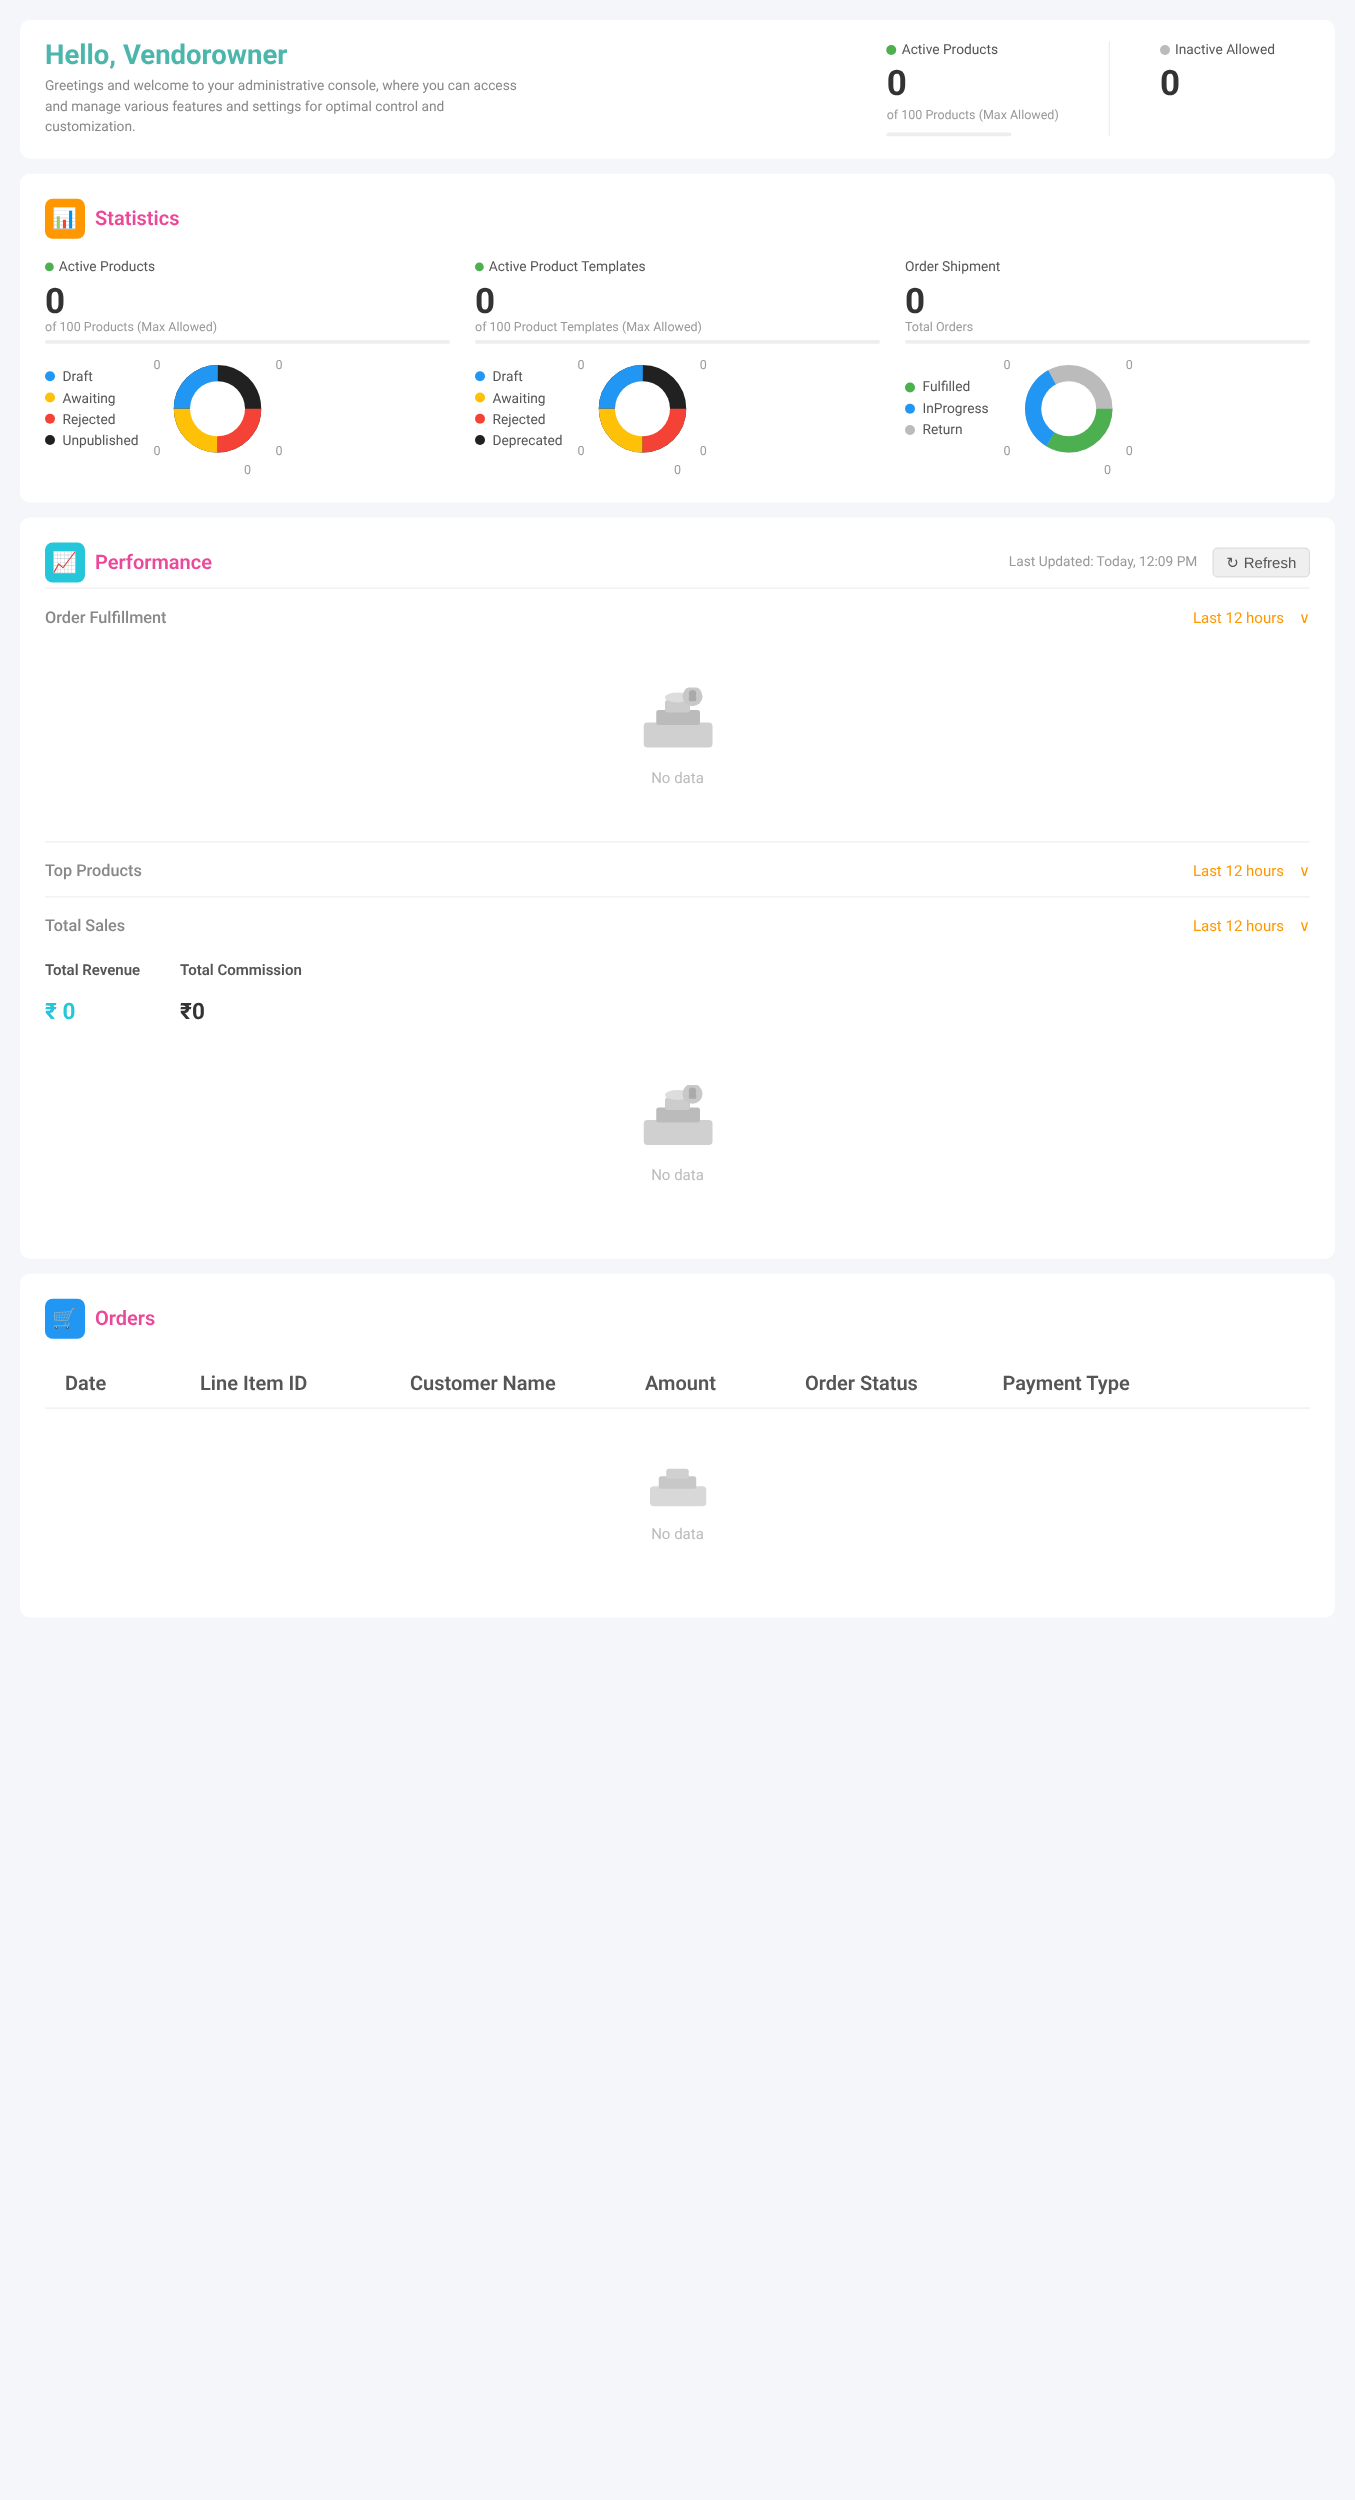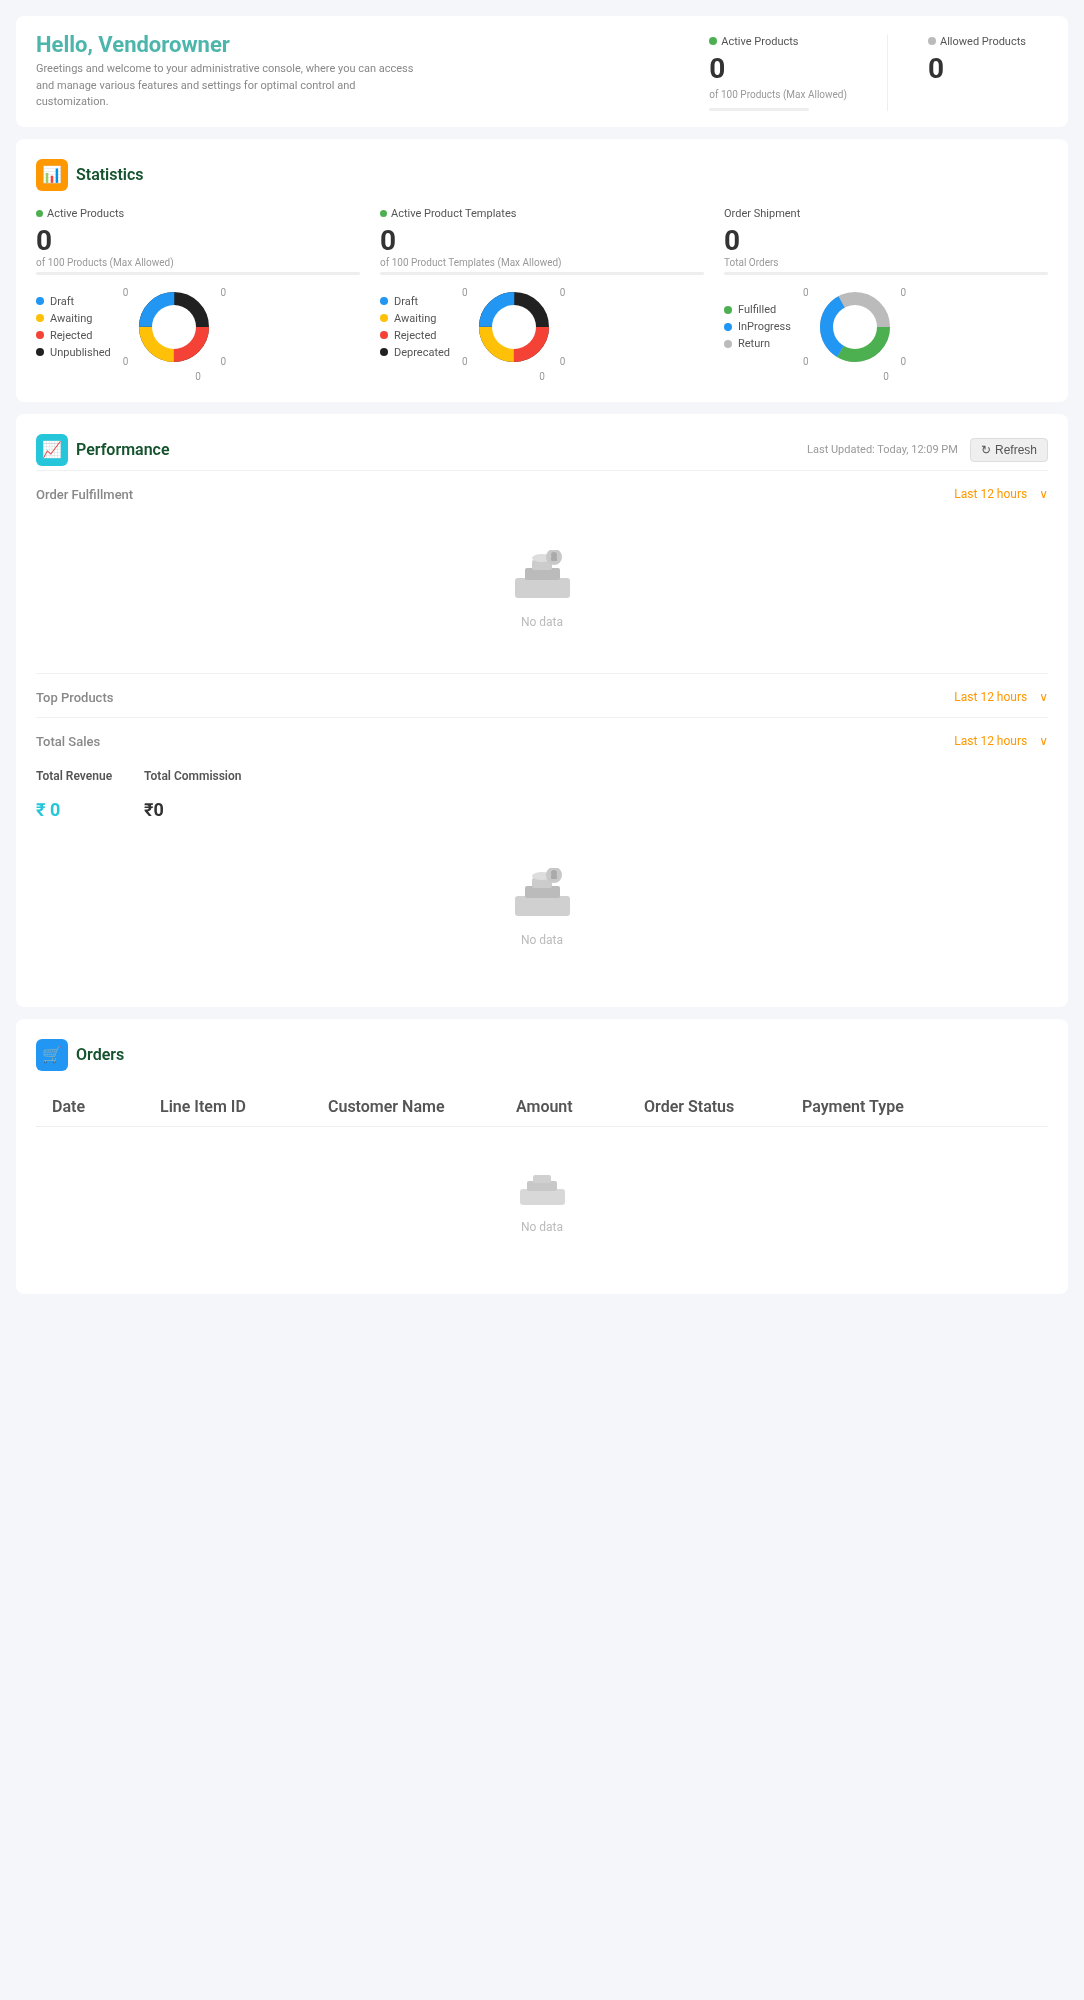--- a/index.html
+++ b/index.html
@@ -1,21 +1,21 @@
 <!DOCTYPE html>
 <html><head>
   <meta charset="utf-8">
   <style>
     * { box-sizing: border-box; margin: 0; padding: 0; }
     body { font-family: -apple-system, BlinkMacSystemFont, 'Segoe UI', Roboto, sans-serif; background: #f5f6fa; color: #333; font-size: 13px; }
     
     .page-wrapper { max-width: 1084px; margin: 0 auto; padding: 16px; }
     
     
-    .header-card { background: #fff; border-radius: 8px; padding: 16px 20px; margin-bottom: 12px; display: flex; align-items: flex-end; justify-content: space-between; gap: 48px; }
+    .header-card { background: #fff; border-radius: 8px; padding: 16px 20px; margin-bottom: 12px; display: flex; align-items: center; justify-content: space-between; gap: 48px; }
     .header-left h1 { font-size: 22px; font-weight: 700; color: #333; }
     .header-left h1 span { color: #4db6ac; }
     .header-left p { font-size: 11px; color: #888; max-width: 380px; margin-top: 4px; line-height: 1.5; }
     .header-right { display: flex; gap: 32px; align-items: flex-start; }
     .metric-item { display: flex; flex-direction: column; gap: 4px; min-width: 120px; }
     .metric-label { font-size: 11px; color: #555; display: flex; align-items: center; gap: 4px; }
     .metric-dot { width: 8px; height: 8px; border-radius: 50%; display: inline-block; }
     .metric-dot.active { background: #4caf50; }
     .metric-dot.inactive { background: #bbb; }
     .metric-value { font-size: 28px; font-weight: 700; color: #333; }
@@ -23,21 +23,21 @@
     .metric-bar { height: 3px; background: #eee; border-radius: 2px; margin-top: 4px; width: 100px; }
     .divider-v { width: 1px; background: #eee; margin: 0 8px; align-self: stretch; }
 
     
     .card { background: #fff; border-radius: 8px; padding: 20px; margin-bottom: 12px; }
     .card-header { display: flex; align-items: center; gap: 8px; margin-bottom: 16px; }
     .card-icon { width: 32px; height: 32px; border-radius: 6px; display: flex; align-items: center; justify-content: center; font-size: 16px; }
     .card-icon.orange { background: #ff9800; }
     .card-icon.teal { background: #26c6da; }
     .card-icon.blue { background: #2196f3; }
-    .card-title { font-size: 16px; font-weight: 600; color: #14532d; }
+    .card-title { font-size: 16px; font-weight: 600; color: #ec4899; }
 
     
     .stats-grid { display: grid; grid-template-columns: 1fr 1fr 1fr; gap: 20px; }
     .stat-section { }
     .stat-section-title { font-size: 11px; color: #555; display: flex; align-items: center; gap: 4px; margin-bottom: 4px; }
     .stat-section-title .dot { width: 7px; height: 7px; border-radius: 50%; background: #4caf50; }
     .stat-count { font-size: 28px; font-weight: 700; color: #333; }
     .stat-sub { font-size: 10px; color: #999; }
     .stat-bar { height: 3px; background: #eee; border-radius: 2px; margin: 4px 0 12px; }
     .legend-list { list-style: none; display: flex; flex-direction: column; gap: 4px; }
@@ -87,21 +87,21 @@
           <span>Active Products</span>
         </div>
         <div class="metric-value">0</div>
         <div class="metric-sub">of 100 Products (Max Allowed)</div>
         <div class="metric-bar"></div>
       </div>
       <div class="divider-v"></div>
       <div class="metric-item">
         <div class="metric-label">
           <span class="metric-dot inactive"></span>
-          <span>Allowed Products</span>
+          <span>Inactive Allowed</span>
         </div>
         <div class="metric-value">0</div>
       </div>
     </div>
   </div>
 
   <div class="card">
     <div class="card-header">
       <div class="card-icon orange">📊</div>
       <span class="card-title">Statistics</span>

